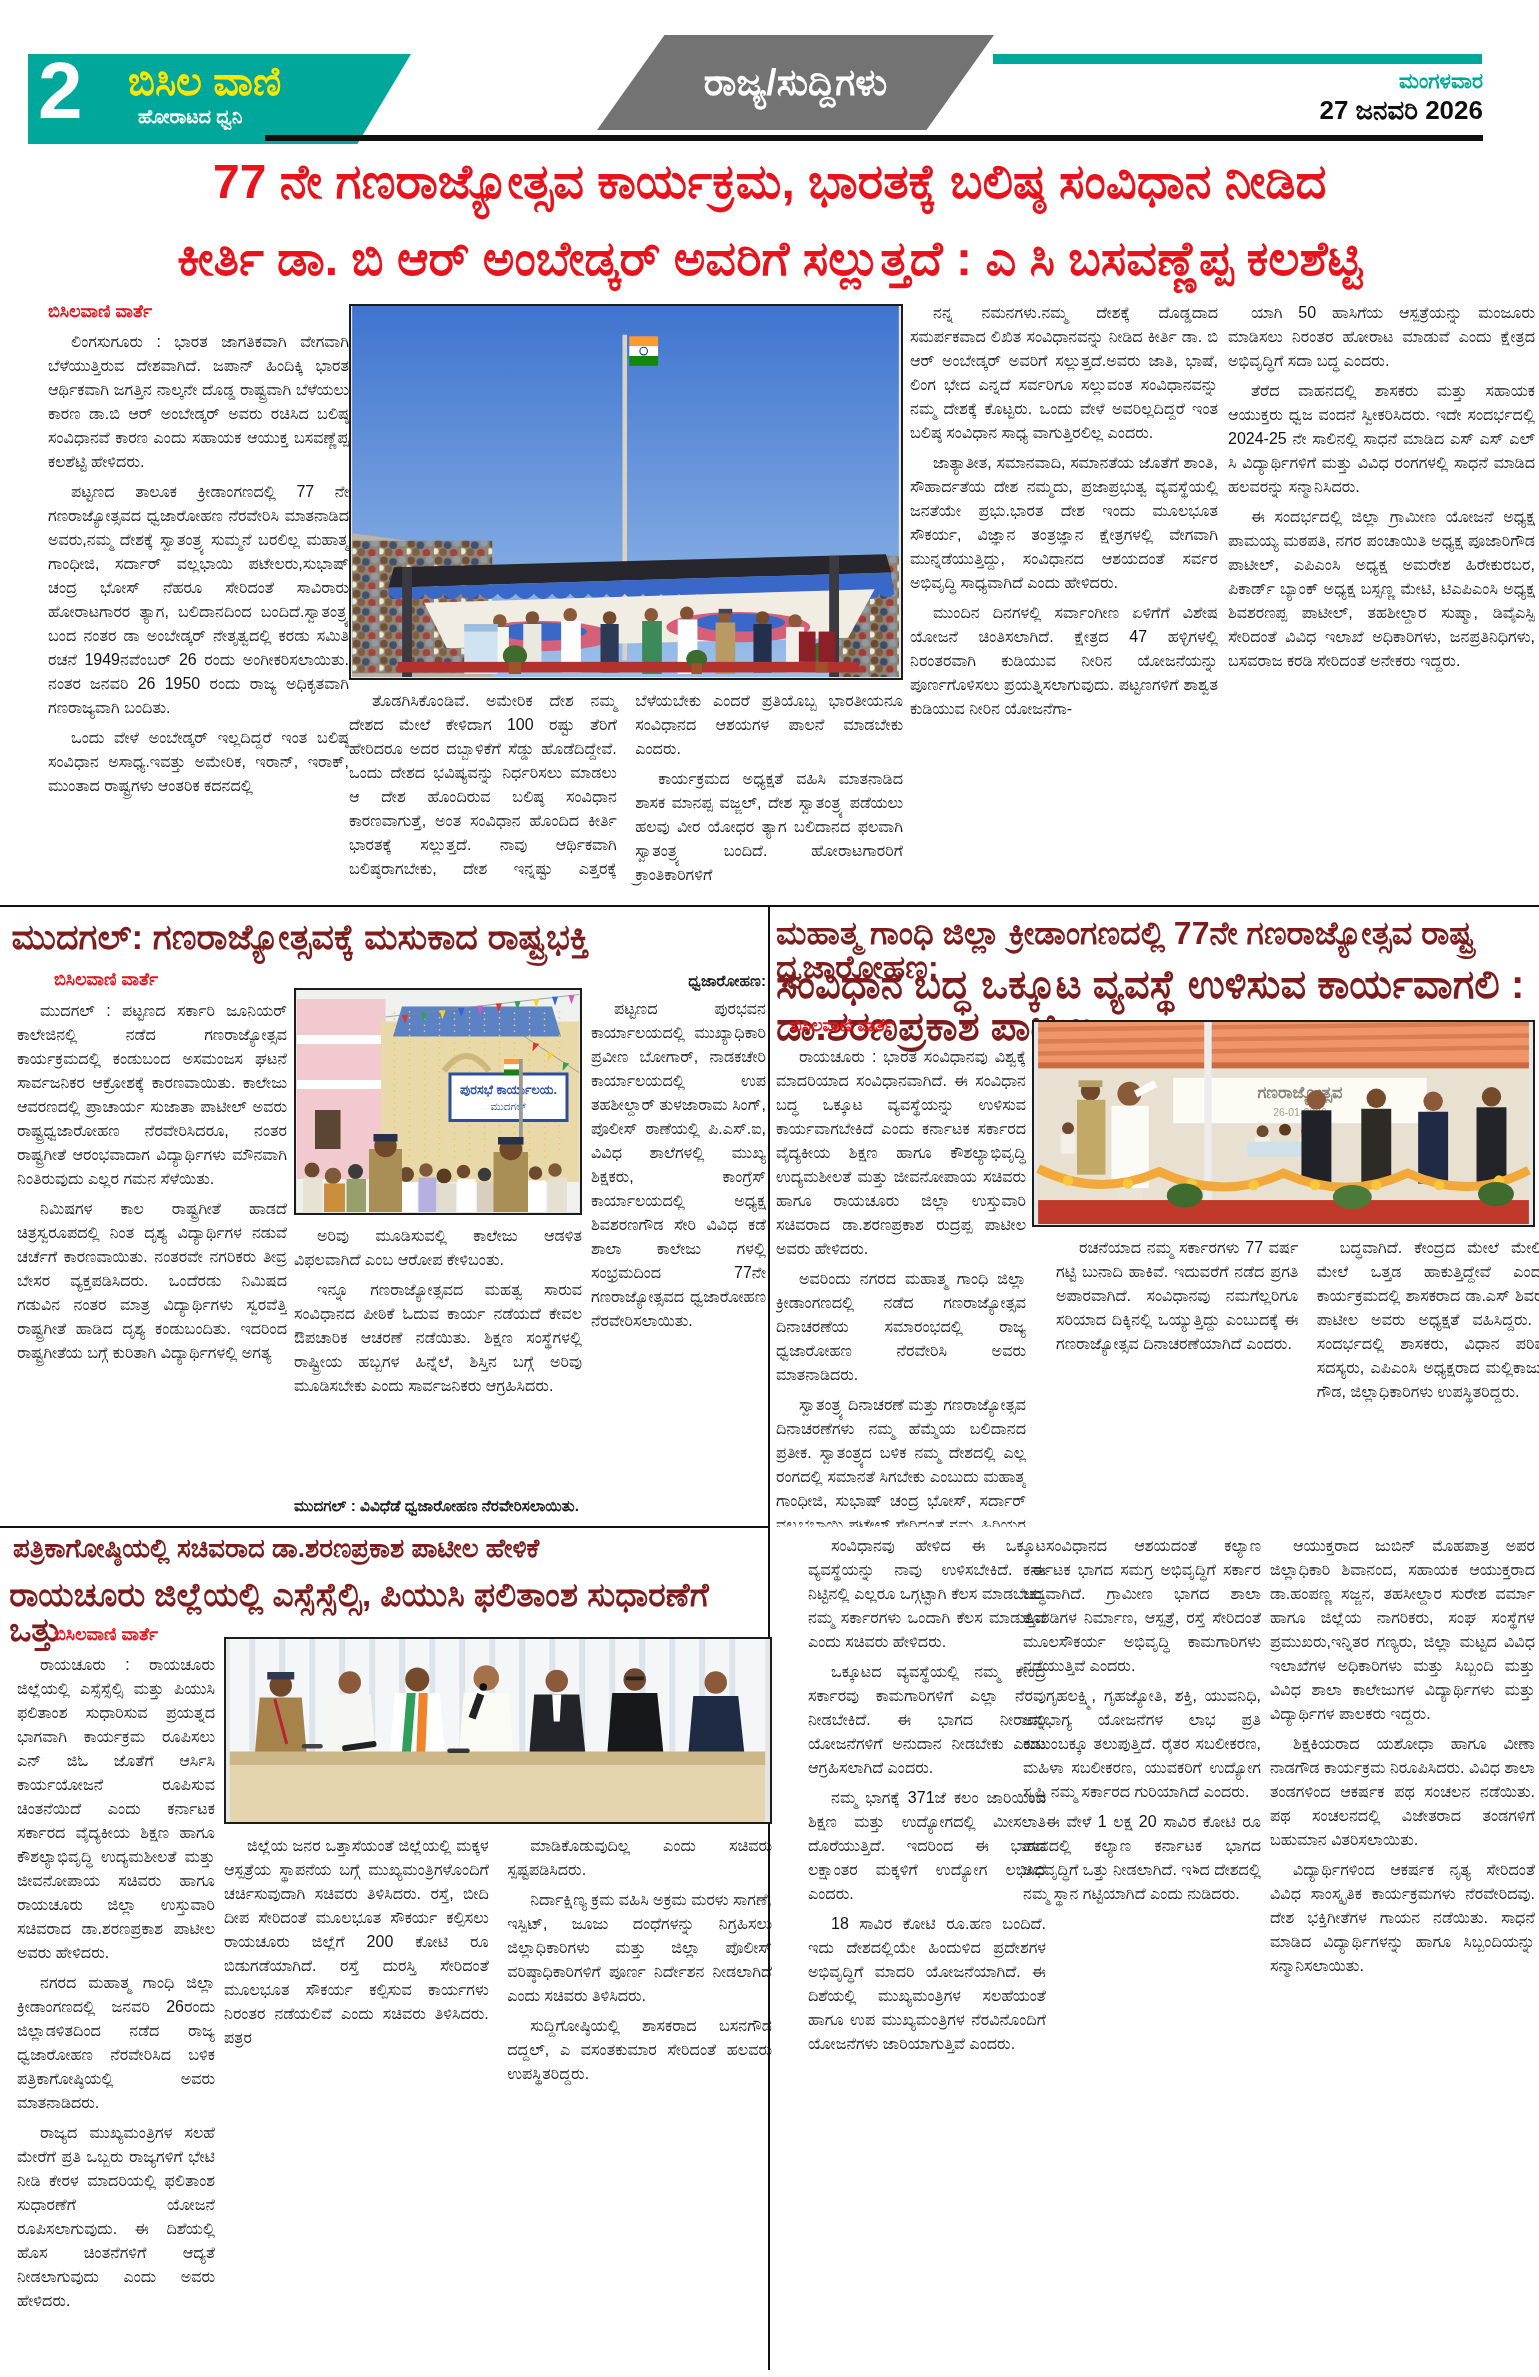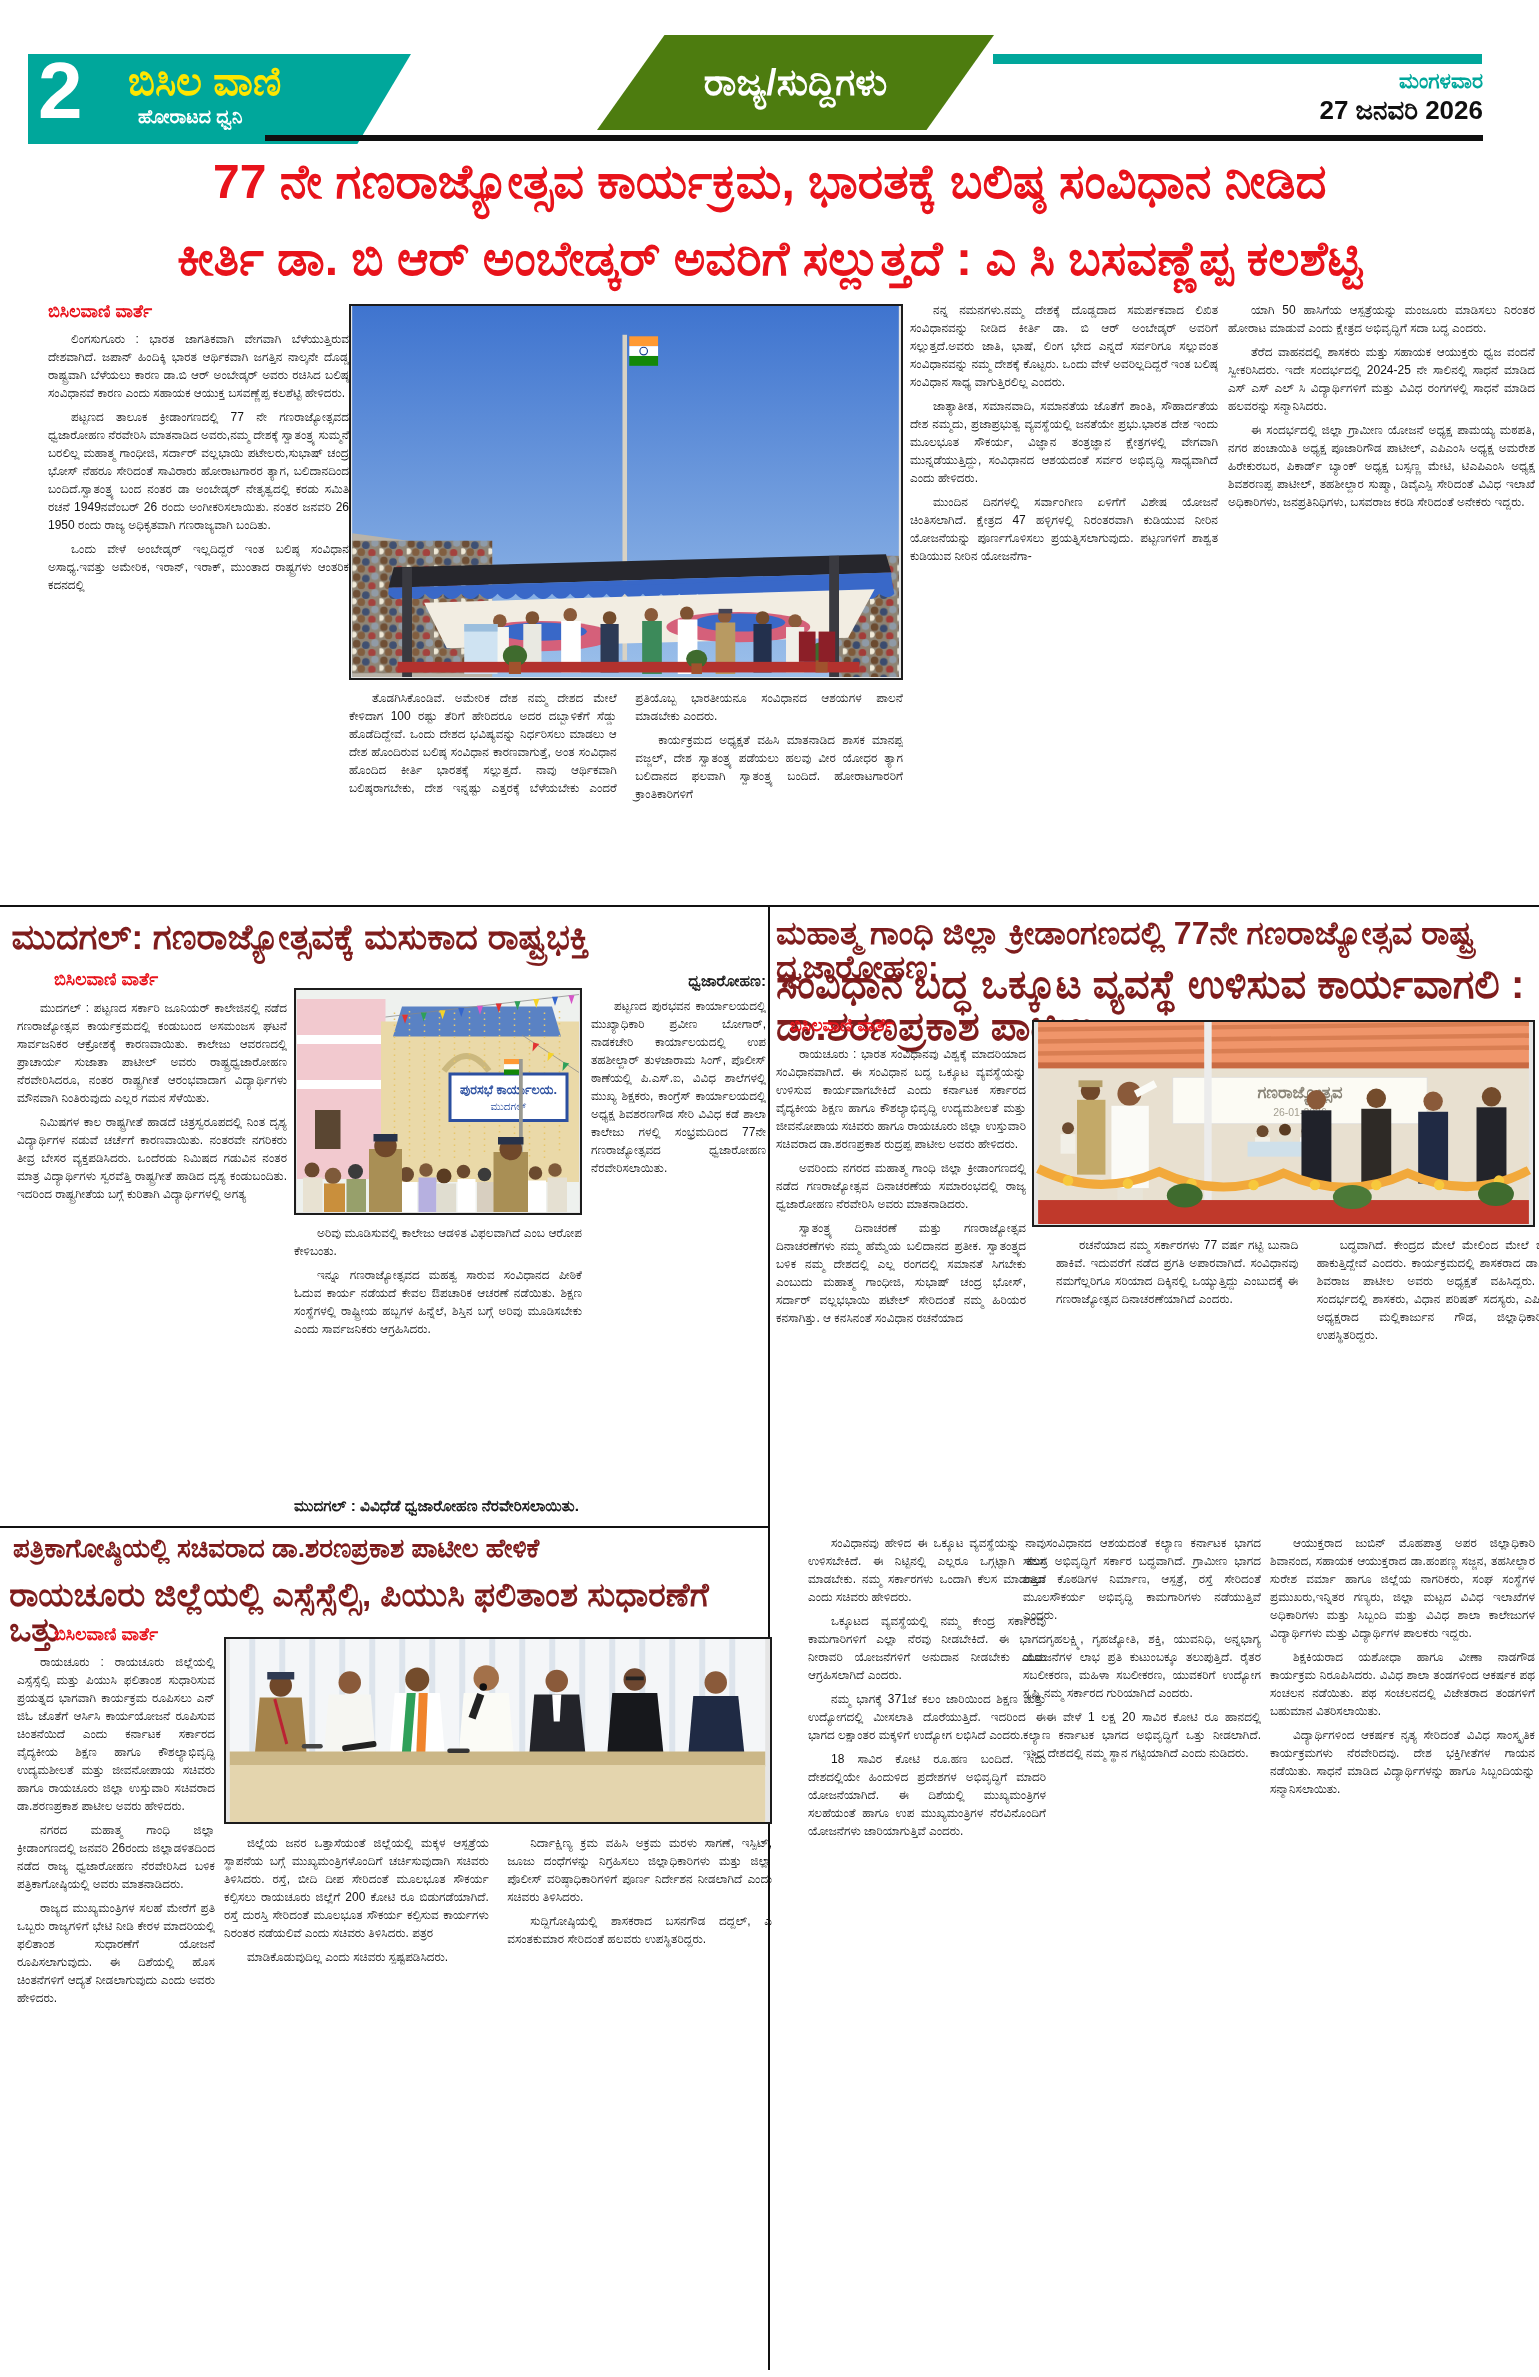--- a/index.html
+++ b/index.html
@@ -9,37 +9,37 @@
   }
   .abs{position:absolute;}
   
   .badge{left:28px;top:54px;width:383px;height:90px;background:#00a79b;
          clip-path:polygon(0 0,100% 0,86% 100%,0 100%);}
   .pageno{left:38px;top:51px;font-size:80px;font-weight:bold;color:#ffffff;line-height:1;}
   .mast-name{left:128px;top:61px;font-size:40px;font-weight:bold;color:#ffe600;line-height:1;}
   .mast-tag{left:138px;top:107px;font-size:19px;font-weight:bold;color:#ffffff;line-height:1;}
   .black-rule{left:265px;top:135px;width:1218px;height:6.1px;background:#101010;}
   .teal-strip{left:993px;top:54px;width:489px;height:10px;background:#00a79b;}
-  .section-banner{left:597px;top:35px;width:397px;height:95px;background:#4d7c0f;
+  .section-banner{left:597px;top:35px;width:397px;height:95px;background:#737373;
          clip-path:polygon(17% 0,100% 0,83% 100%,0 100%);
          display:flex;align-items:center;justify-content:center;}
   .section-banner span{color:#ffffff;font-size:37px;font-weight:bold;}
   .day-label{left:1074px;top:69px;width:409px;text-align:right;color:#00a79b;font-size:21px;font-weight:bold;}
   .date-label{left:1074px;top:95px;width:409px;text-align:right;color:#101010;font-size:26px;font-weight:bold;}
   
   .main-hl{left:15.3px;width:1509px;text-align:center;color:#e8131b;font-weight:bold;font-size:48px;line-height:1;}
   .hl1{top:158px;} .hl2{top:235px;}
   .sub-hl{font-weight:bold;color:#7f1d1d;line-height:1.05;}
   
   .hr1{left:0;top:905px;width:1540px;height:2.3px;background:#111;}
   .vline{left:768px;top:907px;width:2.3px;height:1463px;background:#111;}
   .hr2{left:0;top:1526px;width:768px;height:2.3px;background:#111;}
   
   .byline{color:#e8131b;font-weight:bold;font-size:17.6px;}
-  .body-col{font-size:12px;line-height:1.5;text-align:justify;overflow:hidden;color:#131313;}
+  .body-col{font-size:16px;line-height:1.5;text-align:justify;overflow:hidden;color:#131313;}
   .body-col p{margin:0 0 6.1px 0;text-indent:23px;}
   .two-col{column-count:2;column-gap:18.4px;}
   .bold-line{font-weight:bold;font-size:15.3px;}
   .photo{border:2.3px solid #1c1c1c;box-sizing:border-box;background:#e5e5e5;}
   svg{display:block;}
 </style>
 </head>
 <body>
 
 <div class="abs badge"></div>

